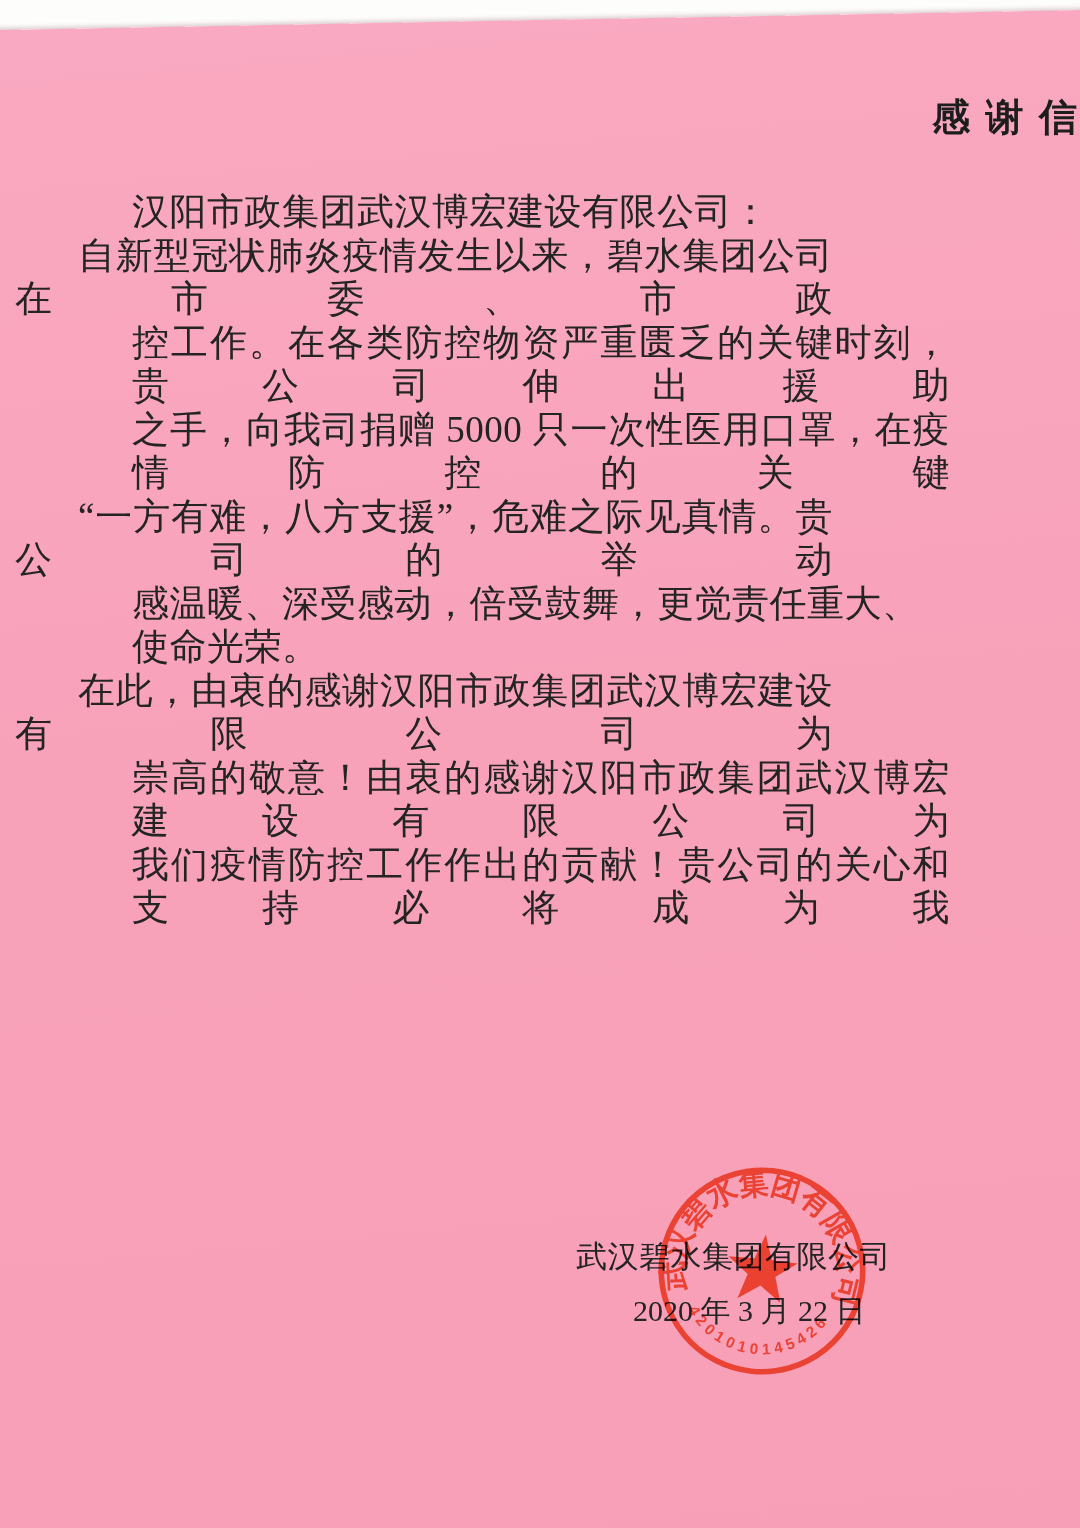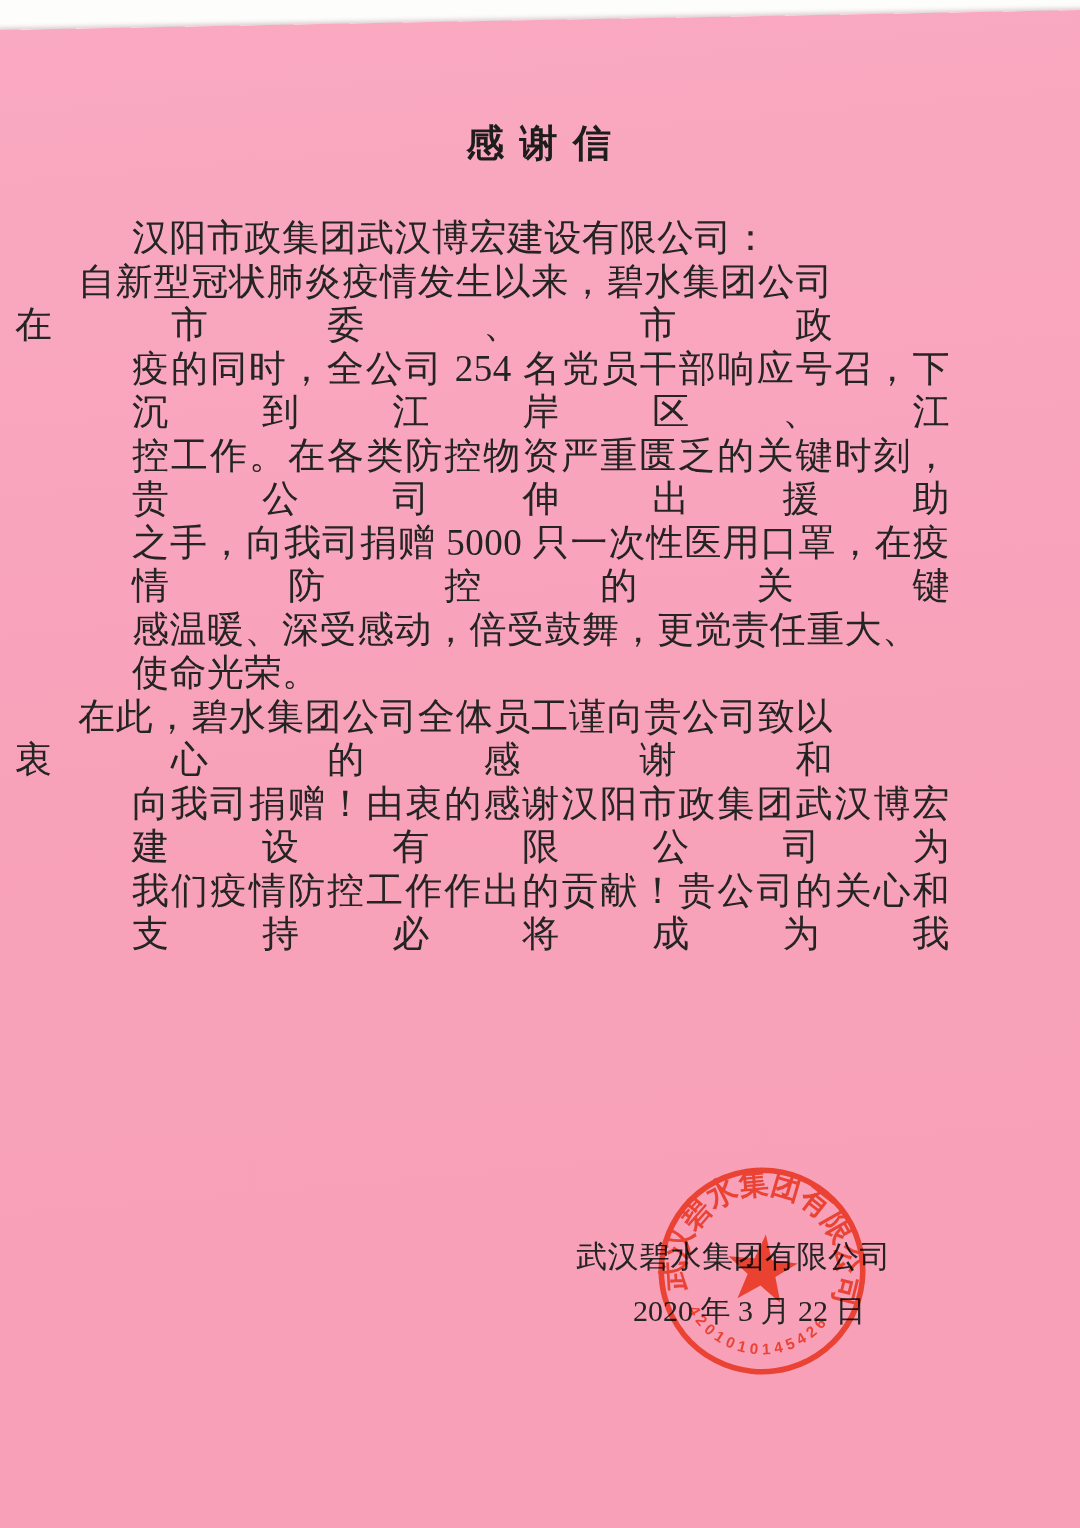--- a/index.html
+++ b/index.html
@@ -23,22 +23,22 @@
     background: linear-gradient(176deg, #f9a9c1 0%, #f8a2ba 45%, #f79fb7 100%);
     box-shadow: 0 -2px 4px rgba(120, 60, 80, 0.25);
   }
   .content {
     position: absolute;
     inset: 0;
     color: #242424;
     z-index: 2;
   }
   .title {
-    margin-top: 118px;
-    text-align: center;
+    margin-top: 92px;
+    text-align: right;
     font-size: 38px;
     font-weight: bold;
     letter-spacing: 3px;
     color: #1d1d1d;
   }
   .body-block { margin-top: 47px; }
   .line {
     margin-left: 132px;
     width: 818px;
     font-size: 37px;
@@ -80,32 +80,32 @@
   <div class="paper"></div>
 
   <div class="content">
     <div class="title">感 谢 信</div>
 
     <div class="body-block">
       <div class="line">汉阳市政集团武汉博宏建设有限公司：</div>
 
       <div>
         <div class="line fill indent">自新型冠状肺炎疫情发生以来，碧水集团公司在市委、市政</div>
-        <div class="line fill">疫的同时，全公司 254 名党员干部响应号召，下沉到江岸区、江</div>
         <div class="line fill">控工作。在各类防控物资严重匮乏的关键时刻，贵公司伸出援助</div>
         <div class="line fill">之手，向我司捐赠 5000 只一次性医用口罩，在疫情防控的关键</div>
       </div>
 
       <div>
+        <div class="line fill indent">“一方有难，八方支援”，危难之际见真情。贵公司的举动</div>
         <div class="line">感温暖、深受感动，倍受鼓舞，更觉责任重大、使命光荣。</div>
       </div>
 
       <div>
-        <div class="line fill indent">在此，碧水集团公司全体员工谨向贵公司致以衷心的感谢和</div>
-        <div class="line fill">向我司捐赠！由衷的感谢汉阳市政集团武汉博宏建设有限公司为</div>
+        <div class="line fill indent">在此，由衷的感谢汉阳市政集团武汉博宏建设有限公司为</div>
+        <div class="line fill">崇高的敬意！由衷的感谢汉阳市政集团武汉博宏建设有限公司为</div>
         <div class="line fill">我们疫情防控工作作出的贡献！贵公司的关心和支持必将成为我</div>
 
       </div>
     </div>
 
     <div class="sig-company">武汉碧水集团有限公司</div>
     <div class="sig-date">2020 年 3 月 22 日</div>
 
     <div class="seal">
       <svg viewBox="0 0 230 230" xmlns="http://www.w3.org/2000/svg">

